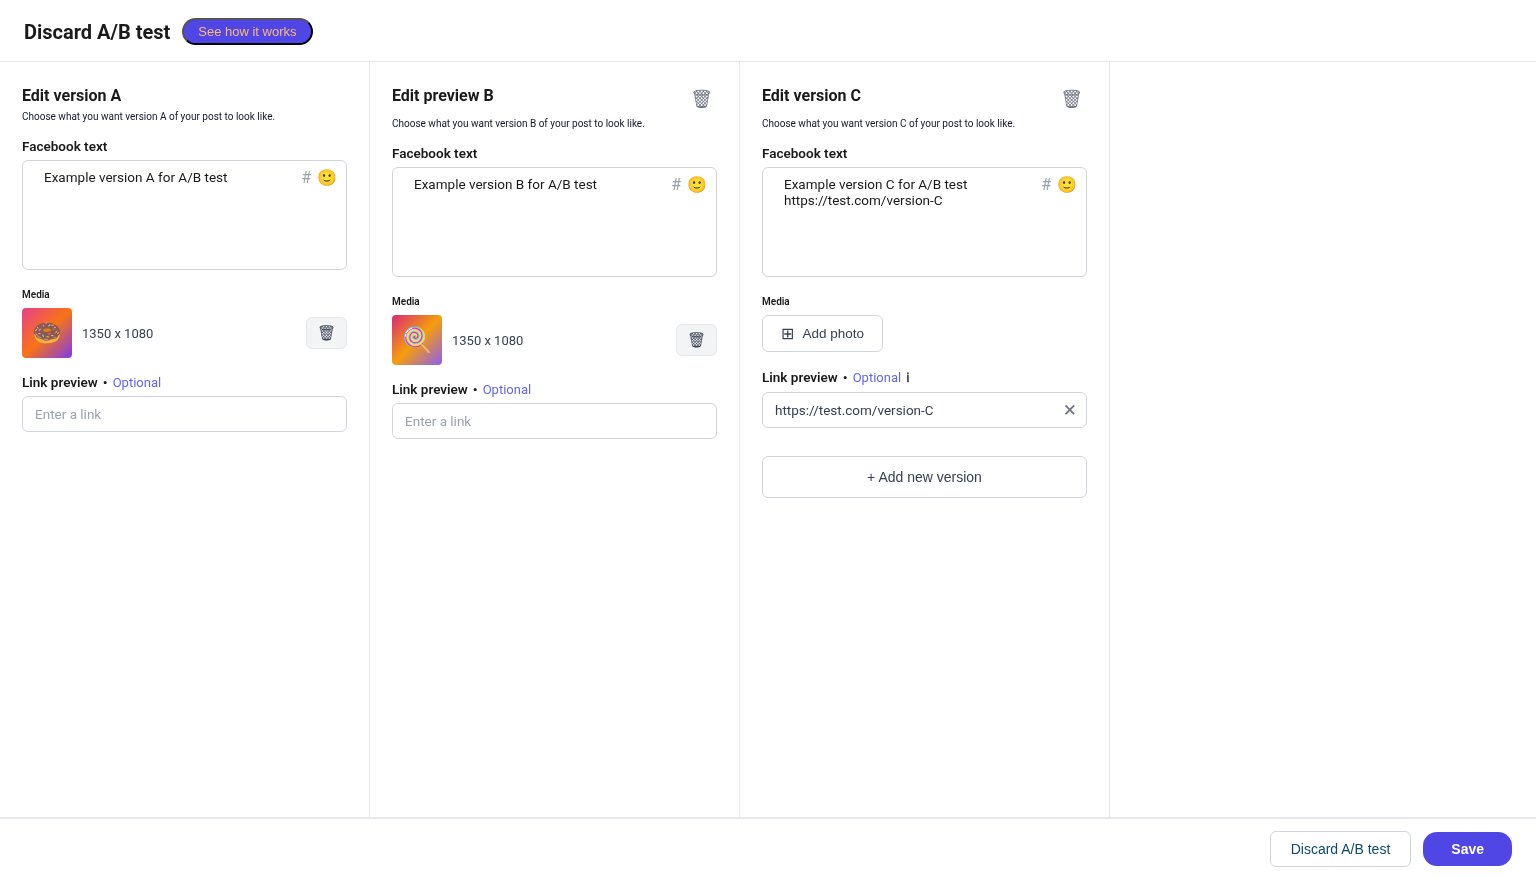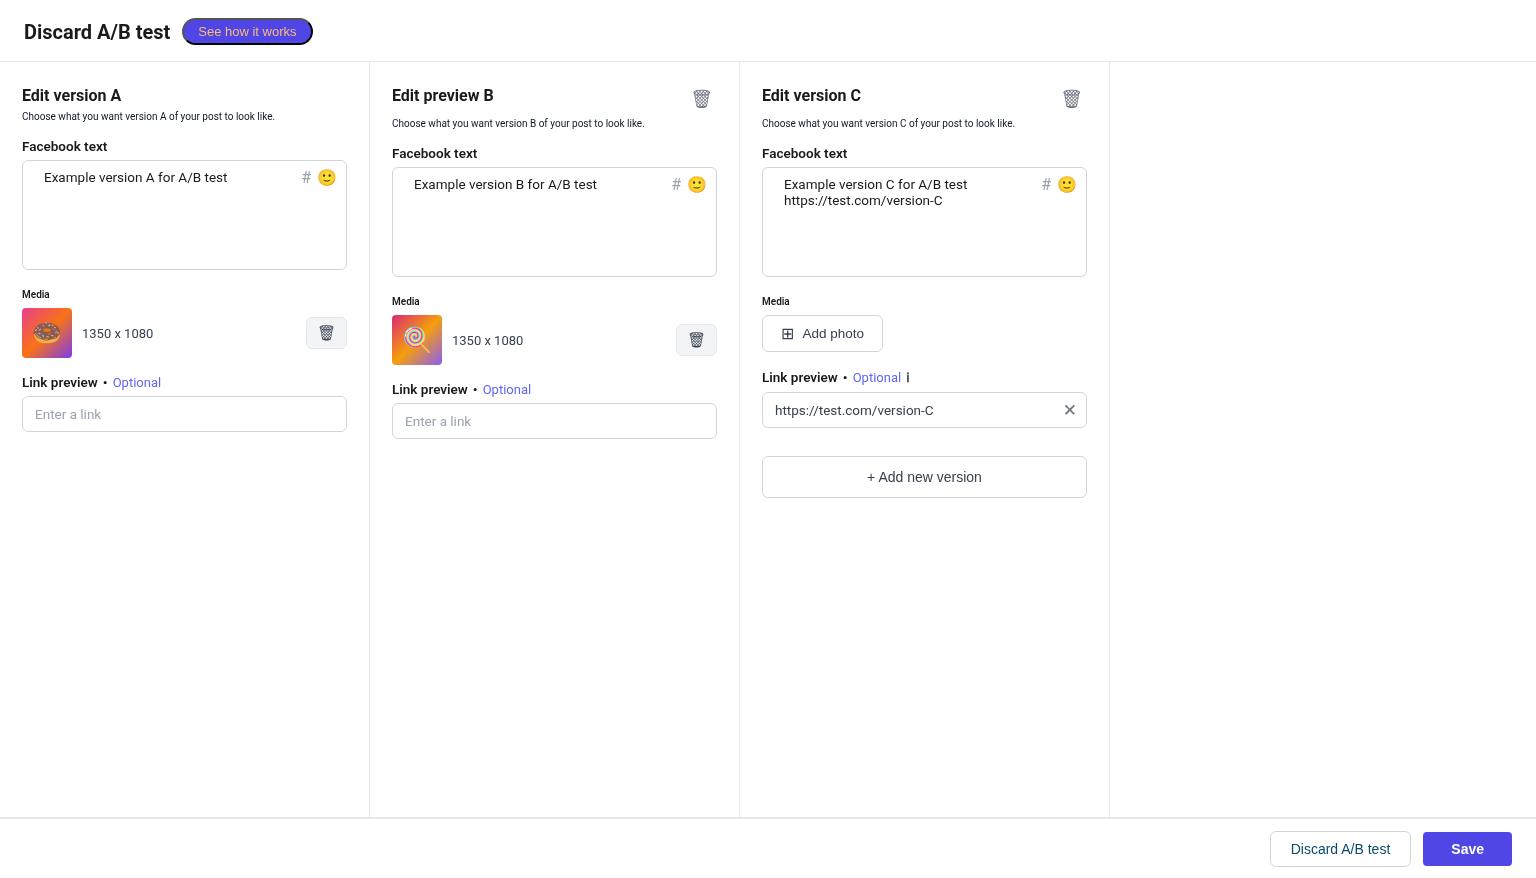--- a/index.html
+++ b/index.html
@@ -231,21 +231,21 @@
       padding: 9px 20px;
       font-size: 14px;
       font-weight: 500;
       cursor: pointer;
       color: #0c4a6e;
     }
     .save-btn {
       background: #4f46e5;
       color: #fff;
       border: none;
-      border-radius: 4px;
+      border-radius: 14px;
       padding: 9px 28px;
       font-size: 14px;
       font-weight: 600;
       cursor: pointer;
     }
 
     
     .thumb-a {
       background: linear-gradient(135deg, #e83e8c 0%, #f97316 50%, #7c3aed 100%);
       position: relative;

